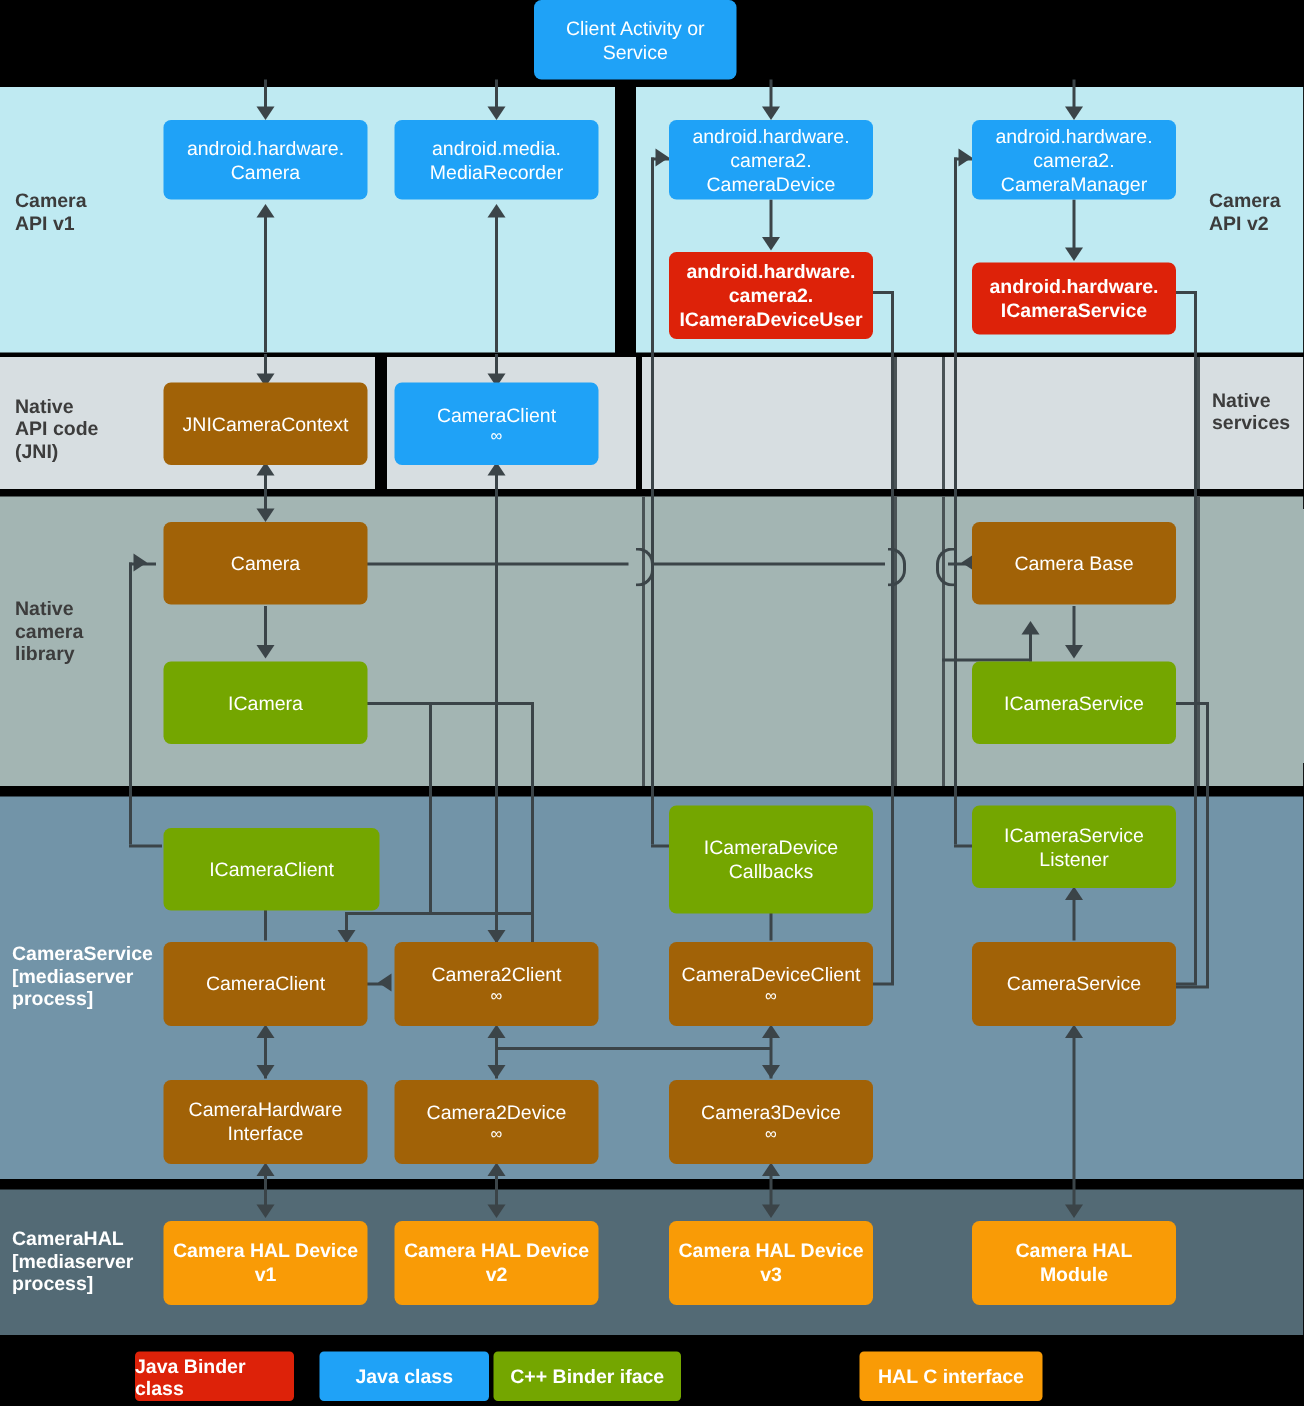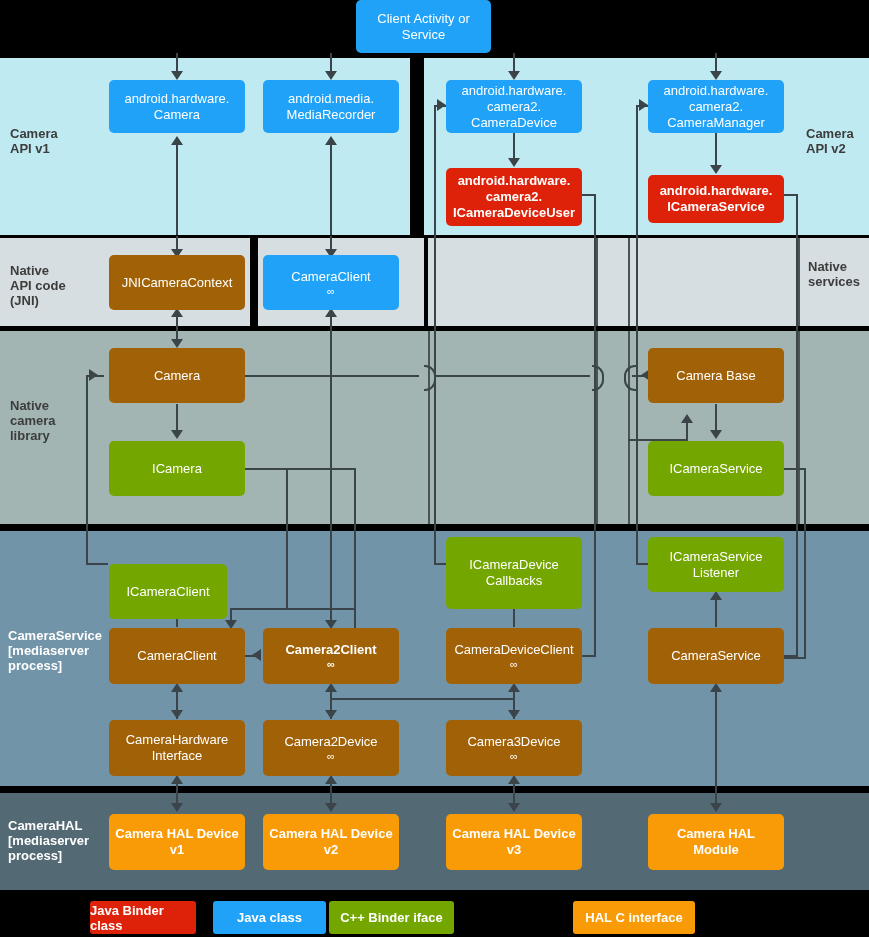--- a/index.html
+++ b/index.html
@@ -280,39 +280,39 @@
   </div>
 
   <div class="box lime" style="left:648px;top:348px;width:136px;height:55px;">
     <span style="white-space:pre-line;">Camera Base</span>
   </div>
 
   <div class="box olive" style="left:648px;top:441px;width:136px;height:55px;">
     <span style="white-space:pre-line;">ICameraService</span>
   </div>
 
-  <div class="box olive" style="left:109px;top:564px;width:118px;height:55px;">
+  <div class="box olive" style="left:109px;top:552px;width:144px;height:55px;">
     <span style="white-space:pre-line;">ICameraClient</span>
   </div>
 
   <div class="box olive" style="left:446px;top:537px;width:136px;height:72px;">
     <span style="white-space:pre-line;">ICameraDevice
 Callbacks</span>
   </div>
 
   <div class="box olive" style="left:648px;top:537px;width:136px;height:55px;">
     <span style="white-space:pre-line;">ICameraService
 Listener</span>
   </div>
 
   <div class="box lime" style="left:109px;top:628px;width:136px;height:56px;">
     <span style="white-space:pre-line;">CameraClient</span>
   </div>
 
-  <div class="box lime" style="left:263px;top:628px;width:136px;height:56px;font-weight:bold;">
+  <div class="box lime" style="left:263px;top:628px;width:136px;height:56px;">
     <span style="white-space:pre-line;">Camera2Client</span>
     <span class="inf">∞</span>
   </div>
 
   <div class="box lime" style="left:446px;top:628px;width:136px;height:56px;">
     <span style="white-space:pre-line;">CameraDeviceClient</span>
     <span class="inf">∞</span>
   </div>
 
   <div class="box lime" style="left:648px;top:628px;width:136px;height:56px;">

